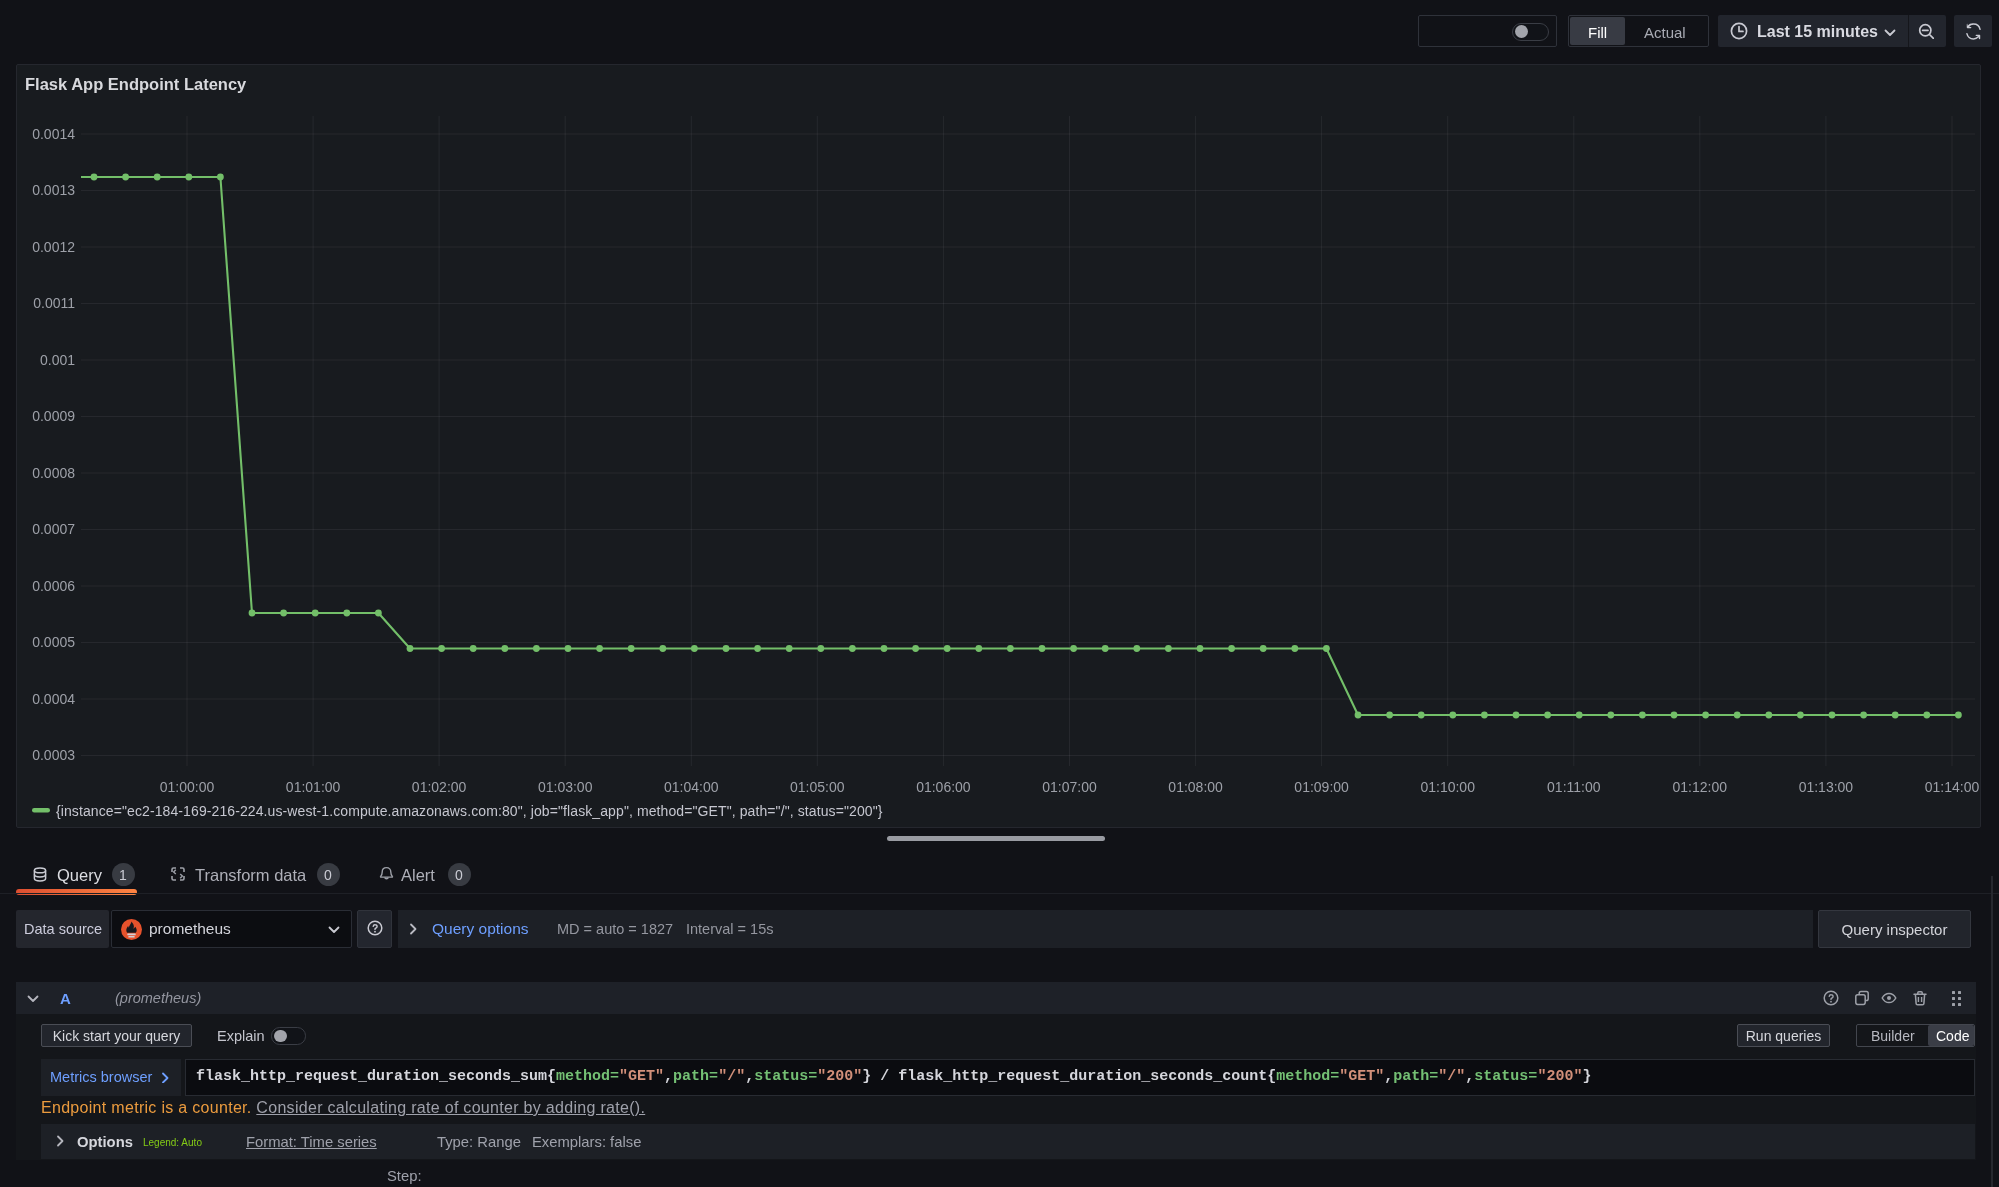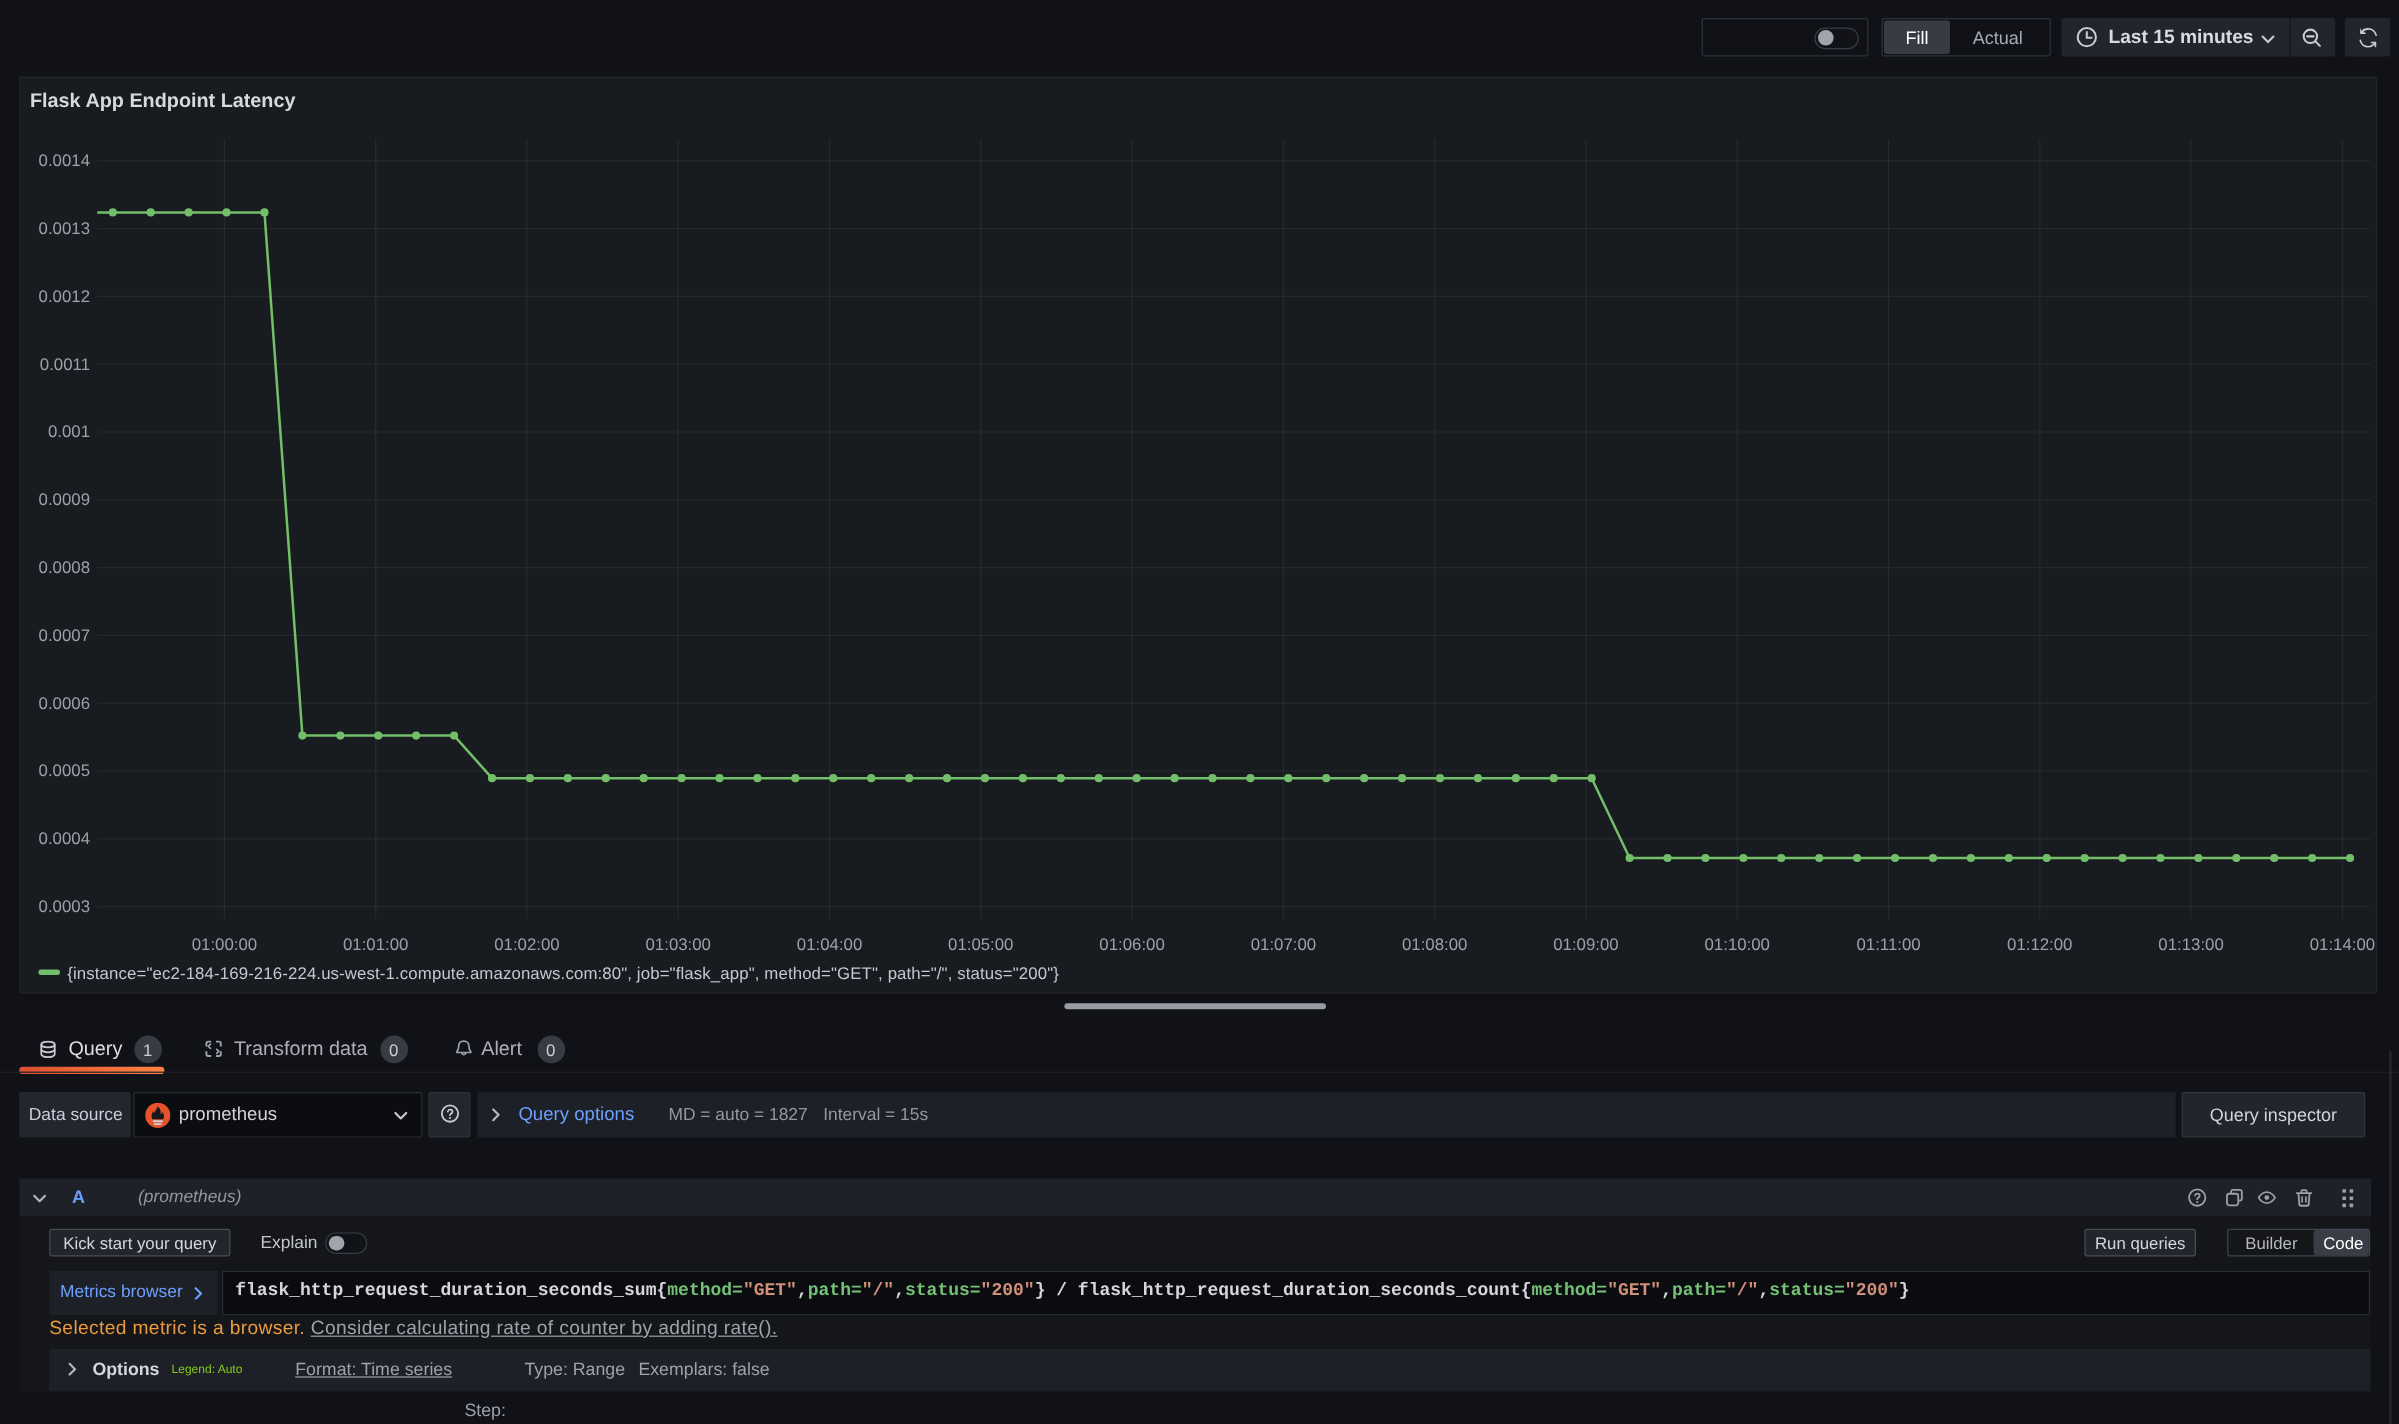--- a/index.html
+++ b/index.html
@@ -279,21 +279,21 @@
 <div style="position:absolute;left:1871px;top:1035.5px;transform:translateY(-50%);font-size:14px;color:#b7b8c0;font-weight:400;white-space:nowrap;">Builder</div>
 <div style="position:absolute;left:1928px;top:1025px;width:46px;height:21px;background:#3a3d46;border-radius:2px"></div>
 <div style="position:absolute;left:1936px;top:1035.5px;transform:translateY(-50%);font-size:14px;color:#ffffff;font-weight:500;white-space:nowrap;">Code</div>
 <div style="position:absolute;left:41px;top:1058.5px;width:140px;height:37px;background:#1d2026"></div>
 <div style="position:absolute;left:50px;top:1077px;transform:translateY(-50%);font-size:14.5px;color:#6e9fff;font-weight:500;white-space:nowrap;">Metrics browser</div>
 <svg width="8" height="11" viewBox="0 0 8 11" style="position:absolute;left:161px;top:1072px" fill="none">
       <path d="M2 1.5L6.5 6 2 10.5" stroke="#6e9fff" stroke-width="1.8" stroke-linecap="round" stroke-linejoin="round"></path>
     </svg>
 <div style="position:absolute;left:185px;top:1058.5px;width:1790px;height:37px;background:#0b0c10;border:1px solid #282b32"></div>
 <div style="position:absolute;left:196px;top:1075.5px;transform:translateY(-50%);font-size:15px;color:#d5d6dc;font-weight:700;white-space:nowrap;font-family:Liberation Mono,monospace"><span style="color:#d5d6dc">flask_http_request_duration_seconds_sum{</span><span style="color:#74c074">method=</span><span style="color:#d2907a">"GET"</span><span style="color:#d5d6dc">,</span><span style="color:#74c074">path=</span><span style="color:#d2907a">"/"</span><span style="color:#d5d6dc">,</span><span style="color:#74c074">status=</span><span style="color:#d2907a">"200"</span><span style="color:#d5d6dc">} / flask_http_request_duration_seconds_count{</span><span style="color:#74c074">method=</span><span style="color:#d2907a">"GET"</span><span style="color:#d5d6dc">,</span><span style="color:#74c074">path=</span><span style="color:#d2907a">"/"</span><span style="color:#d5d6dc">,</span><span style="color:#74c074">status=</span><span style="color:#d2907a">"200"</span><span style="color:#d5d6dc">}</span></div>
-<div style="position:absolute;left:41px;top:1108px;transform:translateY(-50%);font-size:16px;color:#9fa1ab;font-weight:400;white-space:nowrap;letter-spacing:0.3px"><span style="color:#eb9b3e">Selected metric is a browser.</span> <span style="color:#9fa1ab;text-decoration:underline">Consider calculating rate of counter by adding rate().</span></div>
+<div style="position:absolute;left:41px;top:1108px;transform:translateY(-50%);font-size:16px;color:#9fa1ab;font-weight:400;white-space:nowrap;letter-spacing:0.3px"><span style="color:#eb9b3e">Endpoint metric is a counter.</span> <span style="color:#9fa1ab;text-decoration:underline">Consider calculating rate of counter by adding rate().</span></div>
 <div style="position:absolute;left:41px;top:1124px;width:1934px;height:35px;background:#1d2026"></div>
 <svg width="9" height="12" viewBox="0 0 9 12" style="position:absolute;left:56px;top:1135px" fill="none">
       <path d="M2 1.5L6.5 6 2 10.5" stroke="#b5b6be" stroke-width="1.8" stroke-linecap="round" stroke-linejoin="round"></path>
     </svg>
 <div style="position:absolute;left:77px;top:1141.5px;transform:translateY(-50%);font-size:14.8px;color:#d6d7dd;font-weight:700;white-space:nowrap;">Options</div>
 <div style="position:absolute;left:143px;top:1141.5px;transform:translateY(-50%);font-size:10px;color:#84cc16;font-weight:400;white-space:nowrap;">Legend: Auto</div>
 <div style="position:absolute;left:246px;top:1141.5px;transform:translateY(-50%);font-size:14.8px;color:#9fa1ab;font-weight:400;white-space:nowrap;text-decoration:underline;">Format: Time series</div>
 <div style="position:absolute;left:387px;top:1141.5px;transform:translateY(-50%);font-size:14.8px;color:#9fa1ab;font-weight:400;white-space:nowrap;margin-top:34px;">Step:</div>
 <div style="position:absolute;left:437px;top:1141.5px;transform:translateY(-50%);font-size:14.8px;color:#9fa1ab;font-weight:400;white-space:nowrap;">Type: Range</div>
 <div style="position:absolute;left:532px;top:1141.5px;transform:translateY(-50%);font-size:14.8px;color:#9fa1ab;font-weight:400;white-space:nowrap;">Exemplars: false</div>

